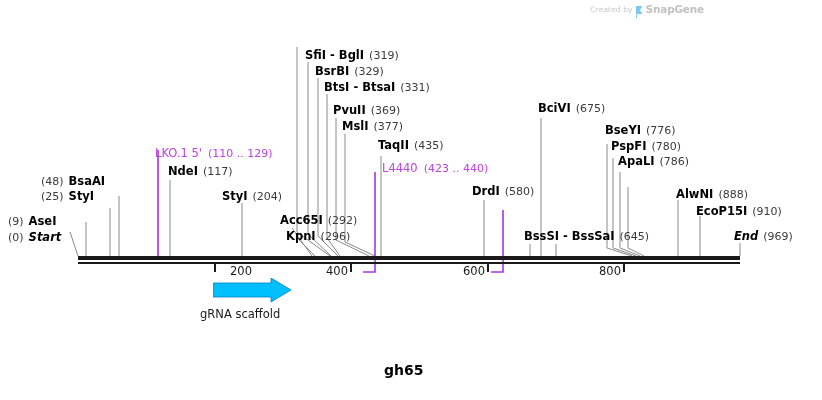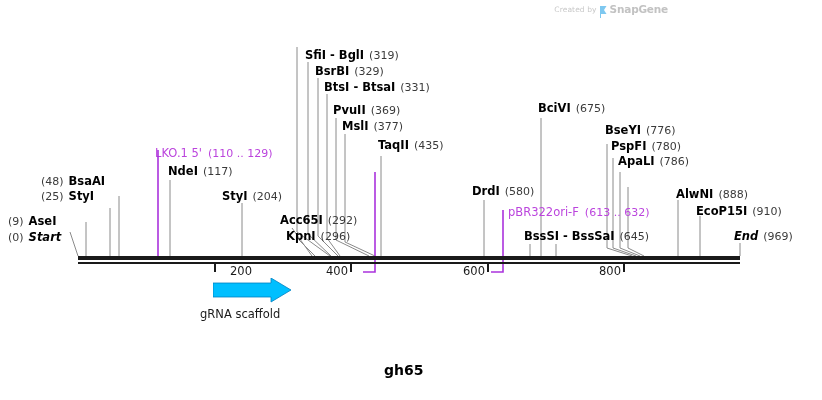--- a/index.html
+++ b/index.html
@@ -13,20 +13,21 @@
     font-family: "DejaVu Sans", sans-serif;
     overflow: hidden;
     position: relative;
     color: #000;
   }
   #map {
     position: absolute;
     left: 0; top: 0;
     width: 678px;
     height: 400px;
+    padding-left: 36px;
   }
   
   .watermark {
     position: absolute;
     right: 10px;
     top: 3px;
     display: flex;
     align-items: center;
     gap: 3px;
     user-select: none;
@@ -270,22 +271,22 @@
     <span class="nm">BssSI  -  BssSaI</span><span class="pos">(645)</span>
   </div>
 
   <div class="lbl" style="left:734px; top:230px;">
     <span class="nm ital">End</span><span class="pos">(969)</span>
   </div>
 
   <div class="lbl feat" style="left:155px; top:147px;">
     <span class="nm">LKO.1 5'</span><span class="pos">(110 .. 129)</span>
   </div>
-  <div class="lbl feat" style="left:508px; top:206px;">
-    <span class="nm">pBR322ori-F</span><span class="pos">(613 .. 632)</span>
+  <div class="lbl feat" style="left:382px; top:162px;">
+    <span class="nm">L4440</span><span class="pos">(423 .. 440)</span>
   </div>
 
   <svg id="feature-brackets" width="822" height="400" style="position:absolute;left:0;top:0;pointer-events:none;">
 
     <path d="M158 150 L158 258 L170 258" stroke="#aa33dd" stroke-width="1.6" fill="none"></path>
 
     <path d="M375 172 L375 272 L363 272" stroke="#aa33dd" stroke-width="1.6" fill="none"></path>
 
     <path d="M503 210 L503 272 L491 272" stroke="#aa33dd" stroke-width="1.6" fill="none"></path>
   </svg>

